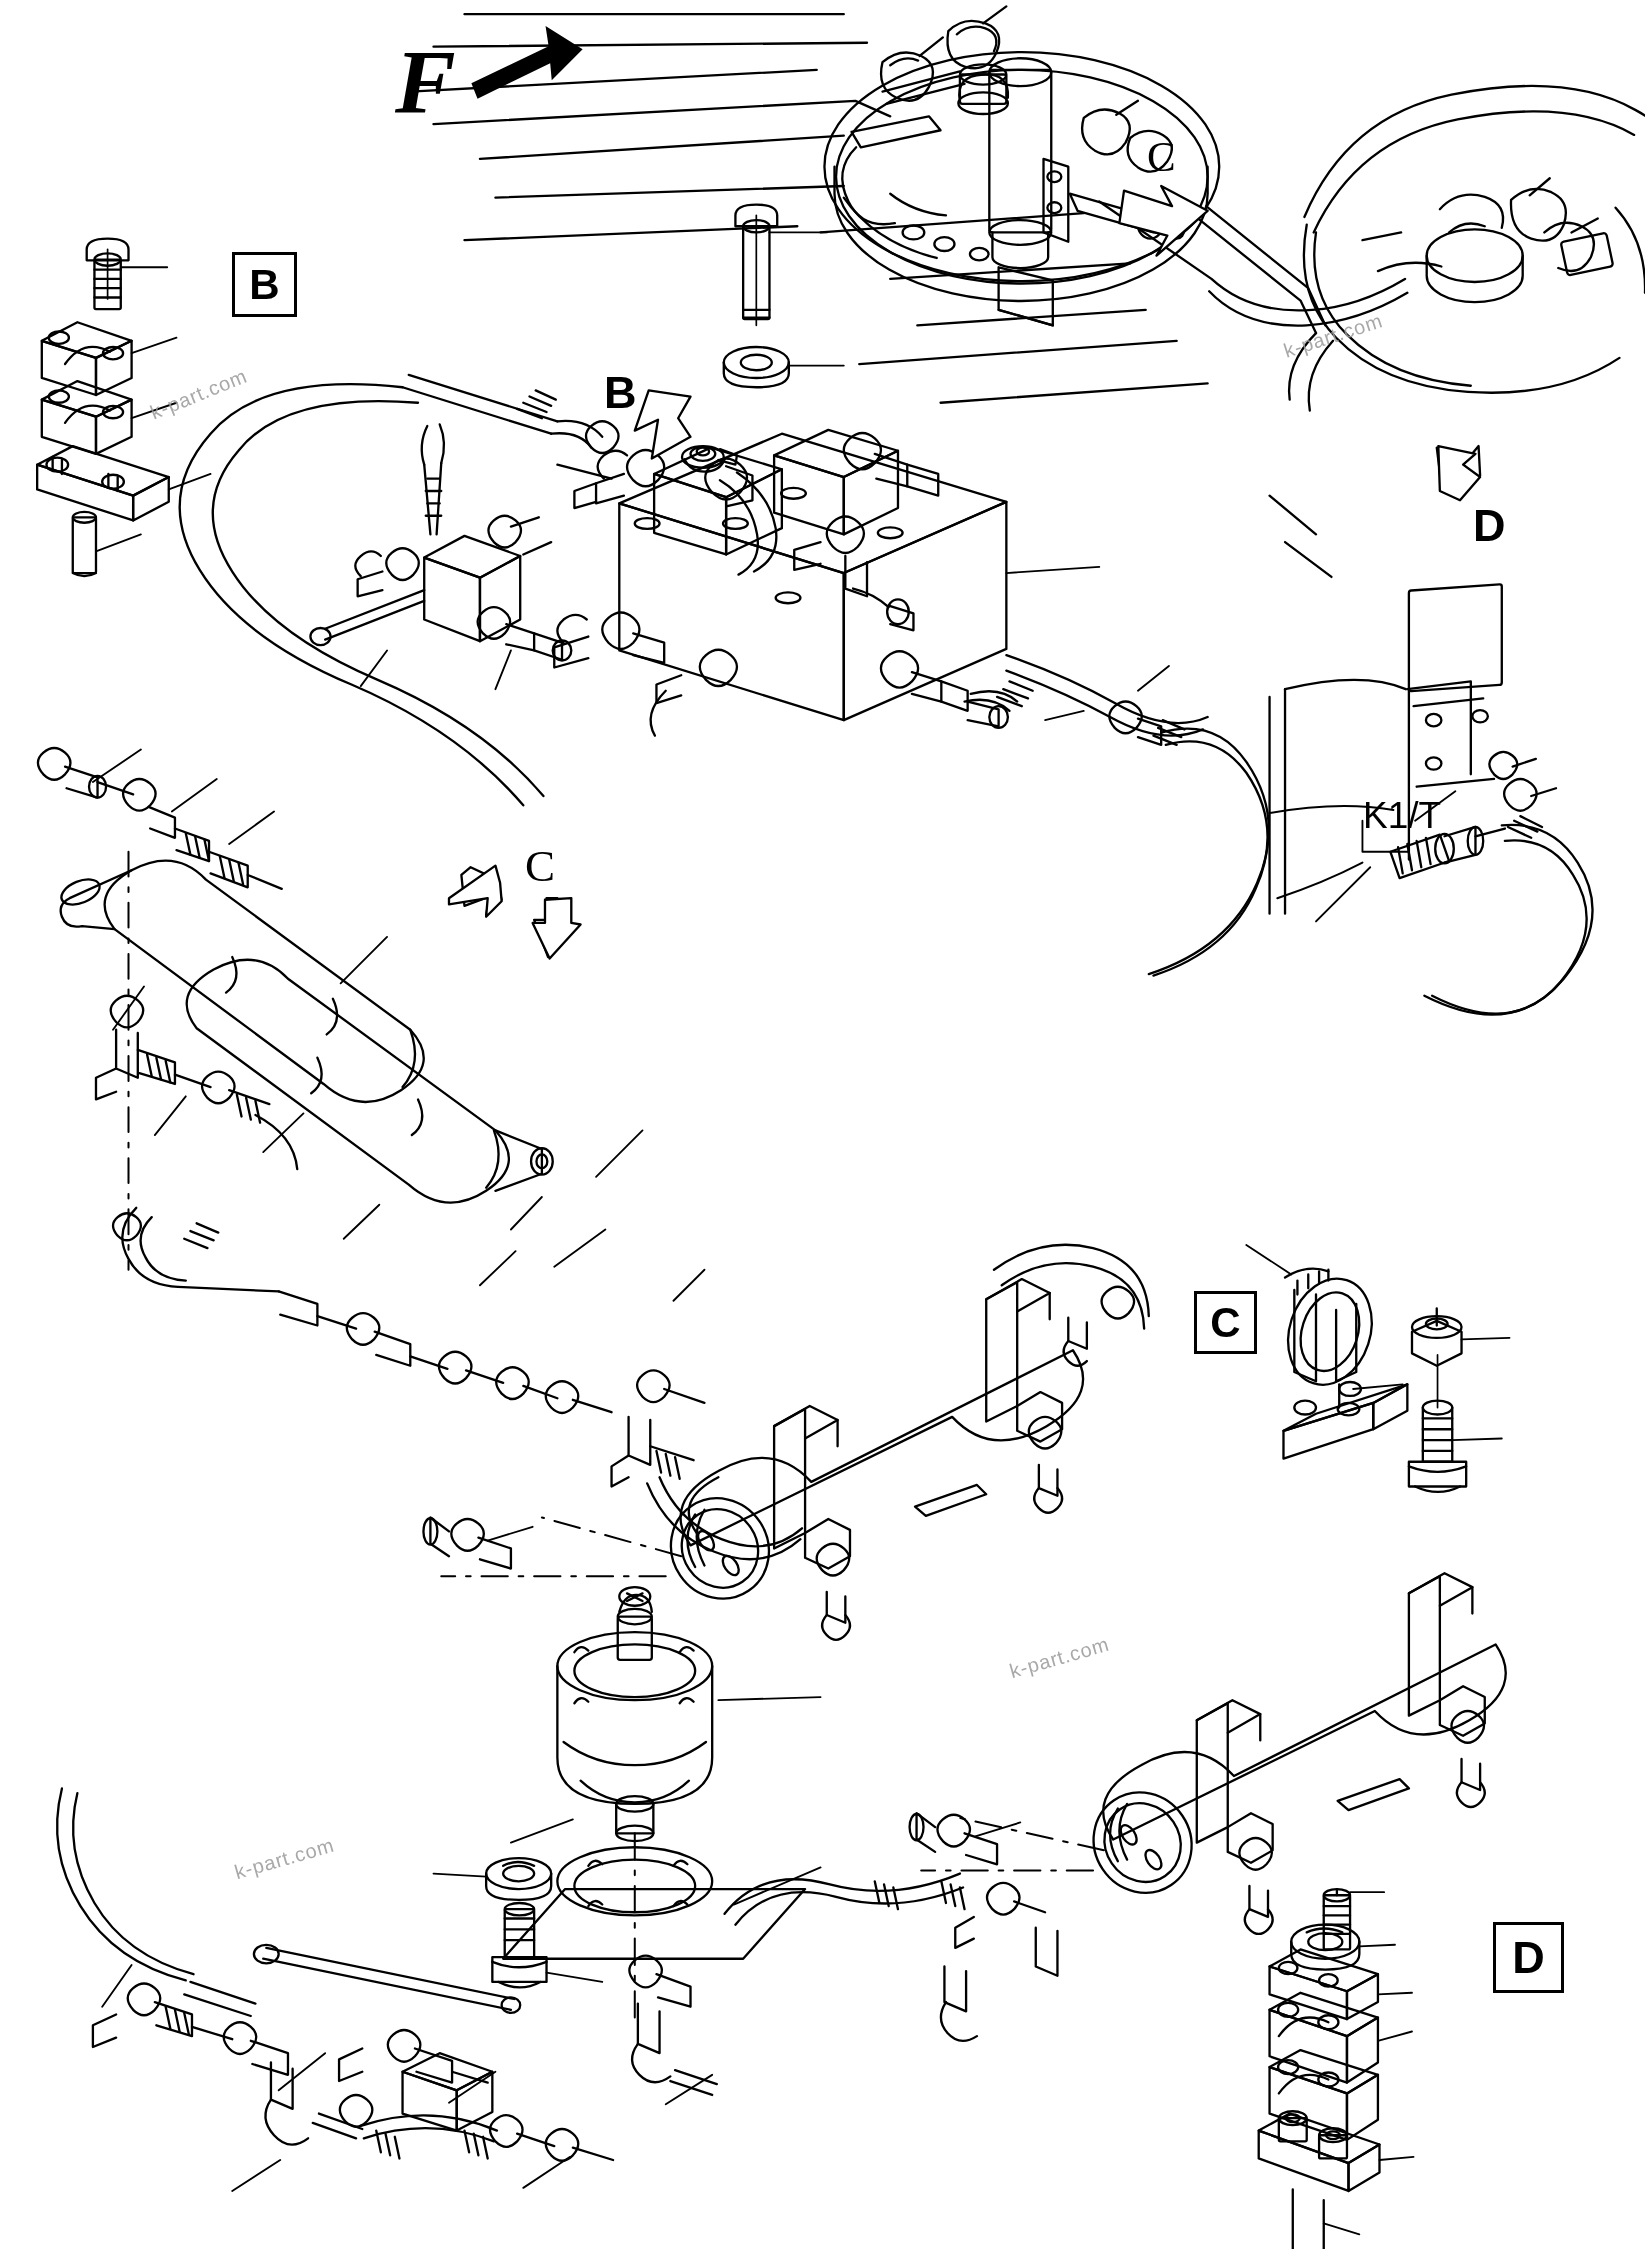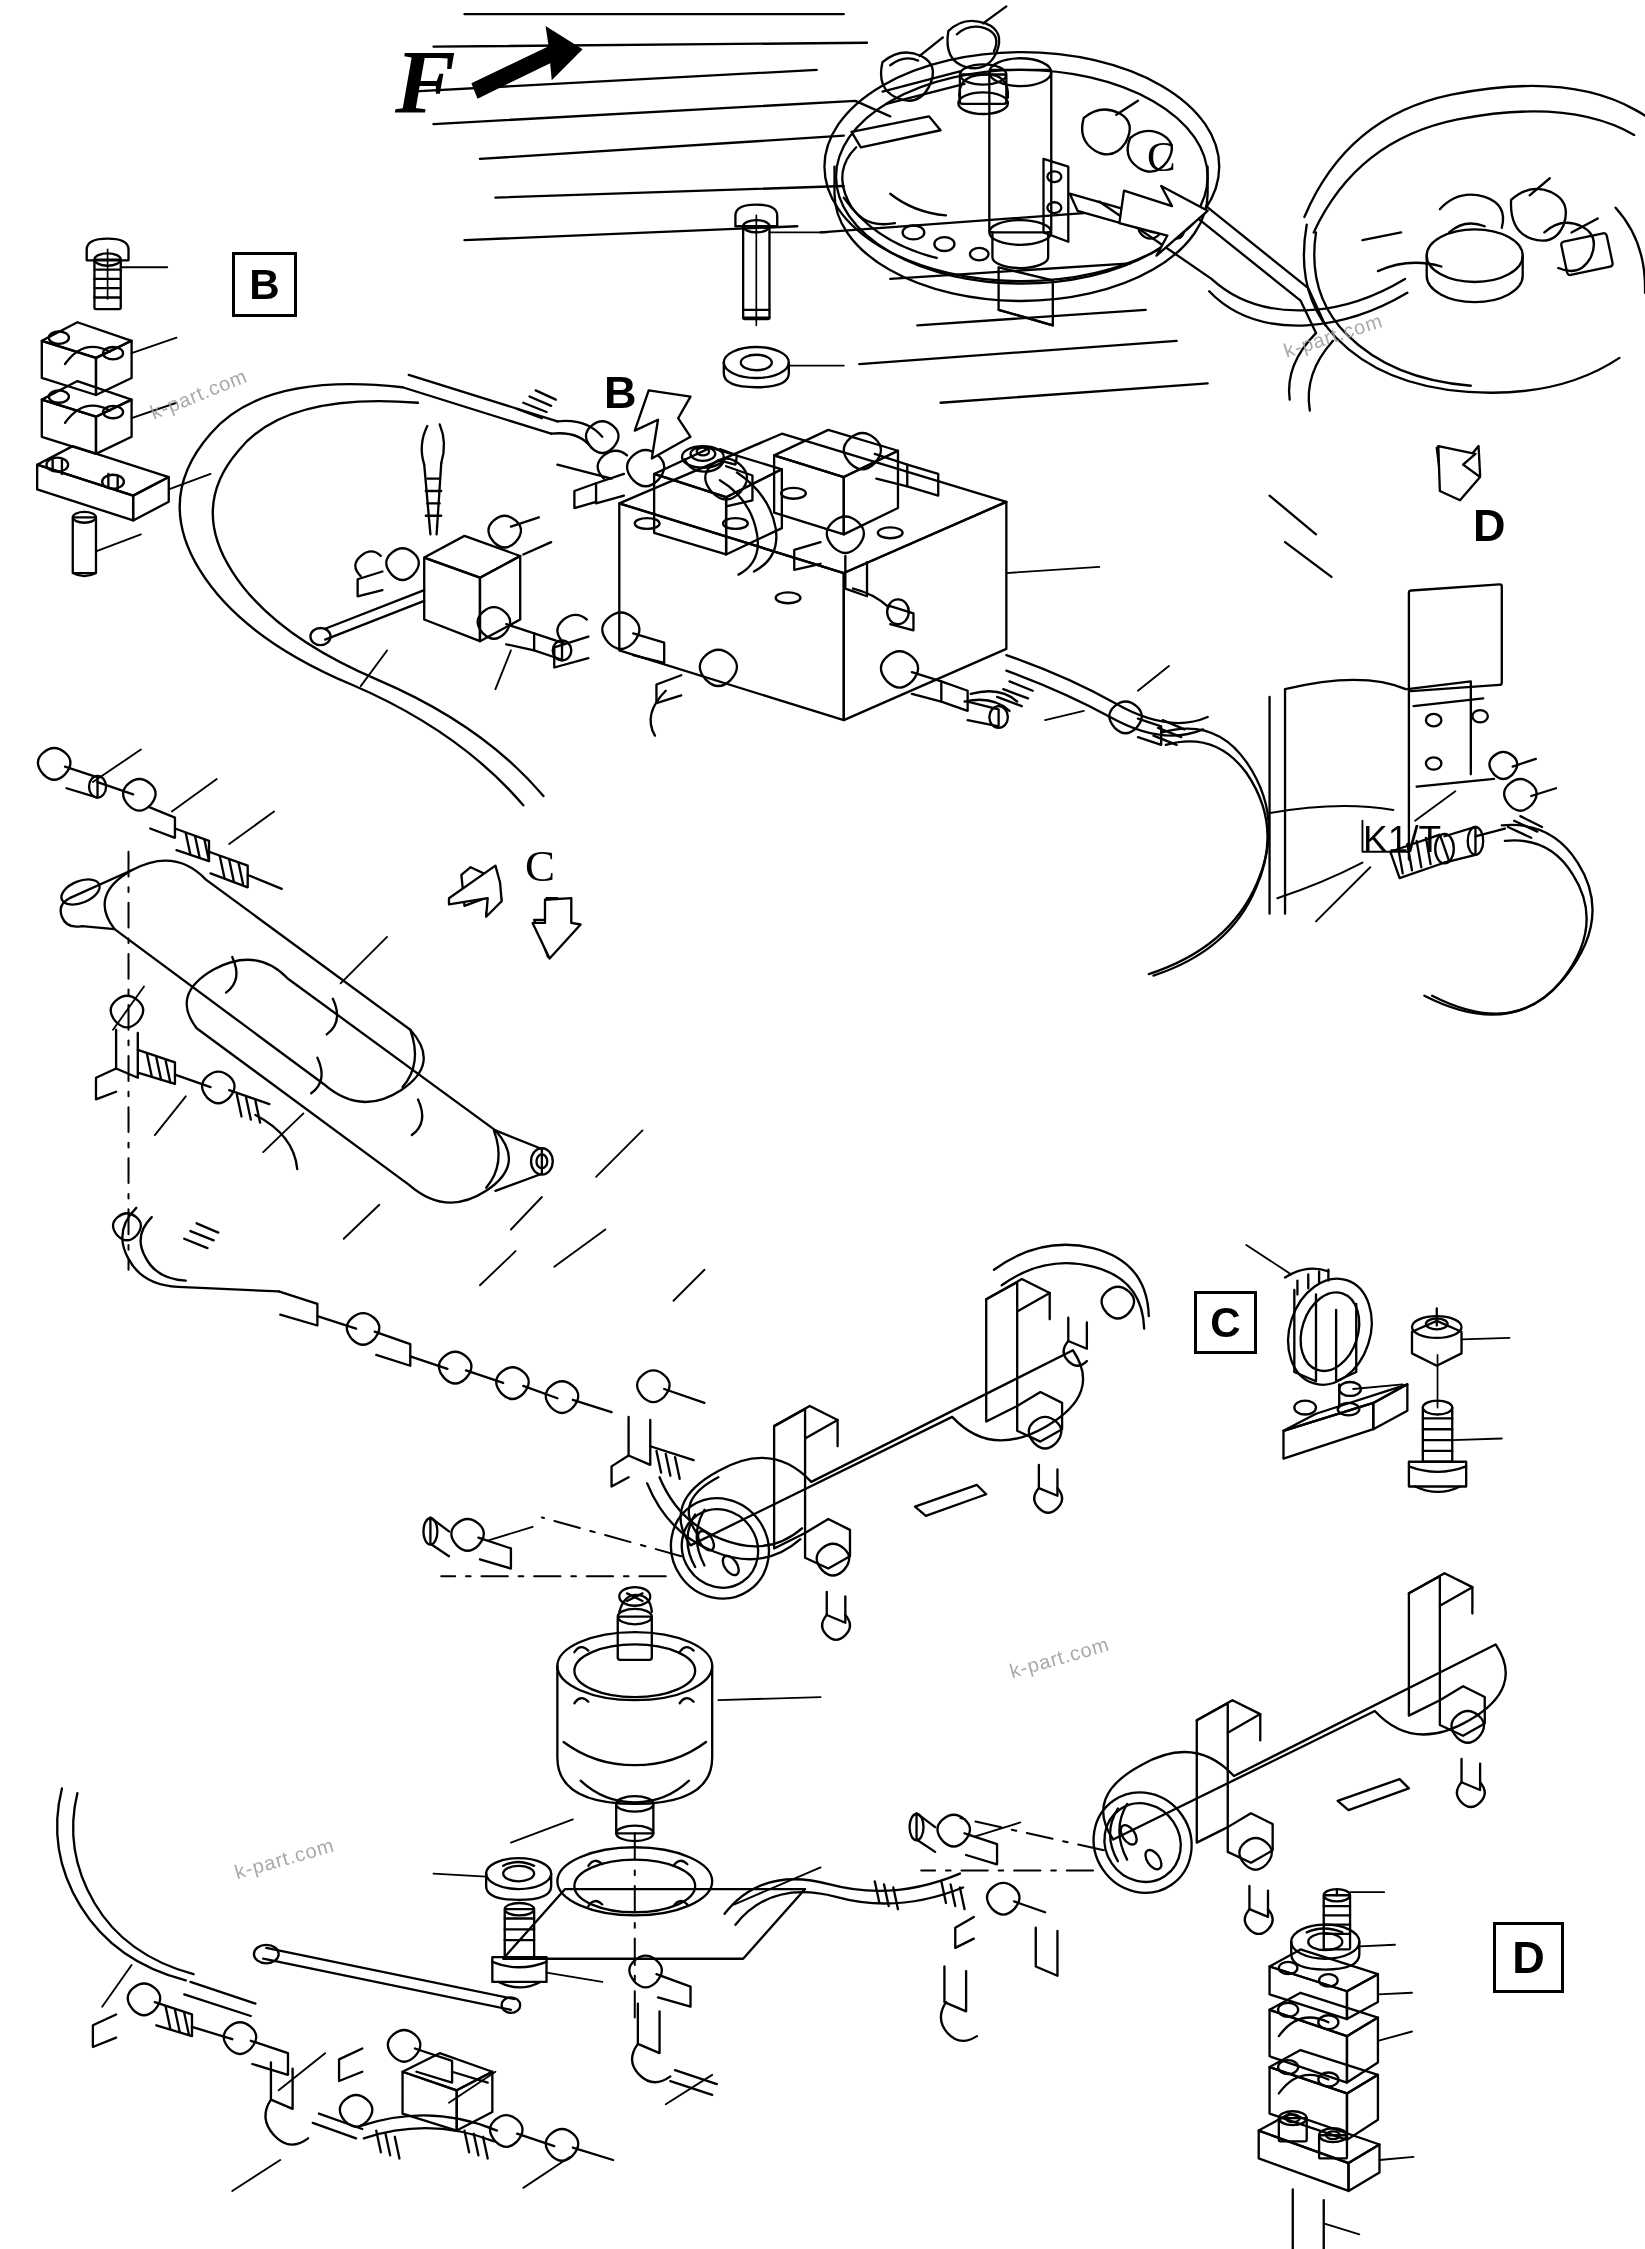--- a/index.html
+++ b/index.html
@@ -718,21 +718,21 @@
   </div>
 
   <div class="lbl" style="left:1147px;top:135px;font-size:43px;font-family:'Liberation Serif',serif;font-weight:normal;">C</div>
 
   <div class="lbl" style="left:604px;top:370px;font-size:45px;">B</div>
 
   <div class="lbl" style="left:1473px;top:503px;font-size:45px;">D</div>
 
   <div class="lbl" style="left:525px;top:844px;font-size:45px;font-family:'Liberation Serif',serif;font-weight:normal;">C</div>
 
-  <div class="lbl" style="left:1363px;top:797px;font-size:37px;font-weight:normal;font-family:'Liberation Sans',sans-serif;margin-top:24px;">K1/T</div>
+  <div class="lbl" style="left:1363px;top:797px;font-size:37px;font-weight:normal;font-family:'Liberation Sans',sans-serif;">K1/T</div>
 
   <div class="wm" style="left:147px;top:403px;transform:rotate(-22deg);transform-origin:left top;">k-part.com</div>
   <div class="wm" style="left:1281px;top:341px;transform:rotate(-18deg);transform-origin:left top;">k-part.com</div>
   <div class="wm" style="left:1007px;top:1661px;transform:rotate(-16deg);transform-origin:left top;">k-part.com</div>
   <div class="wm" style="left:232px;top:1862px;transform:rotate(-16deg);transform-origin:left top;">k-part.com</div>
 
 </div>
 
 
 </body></html>

